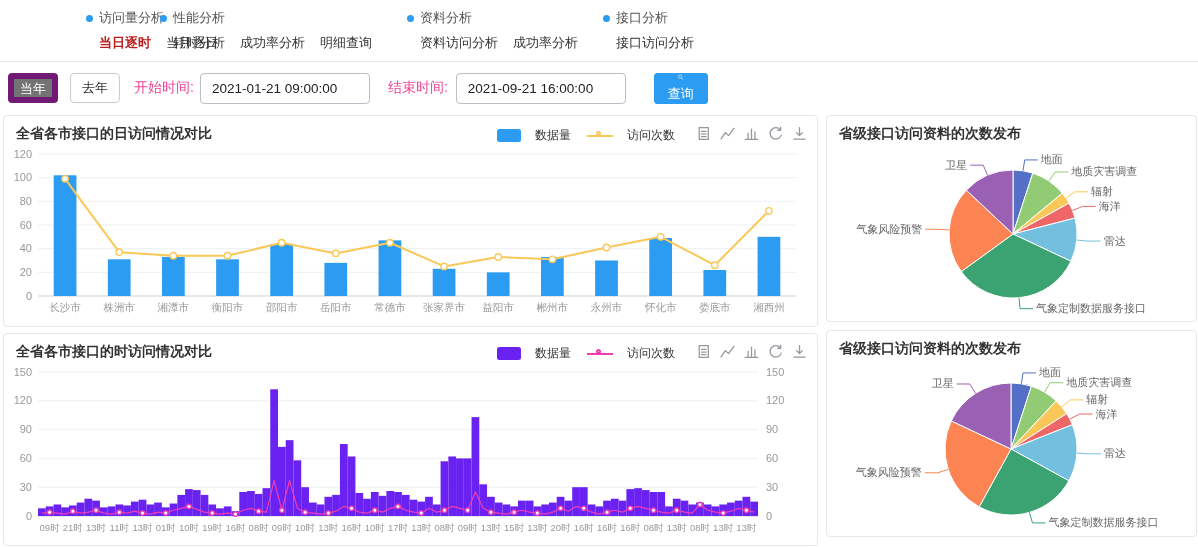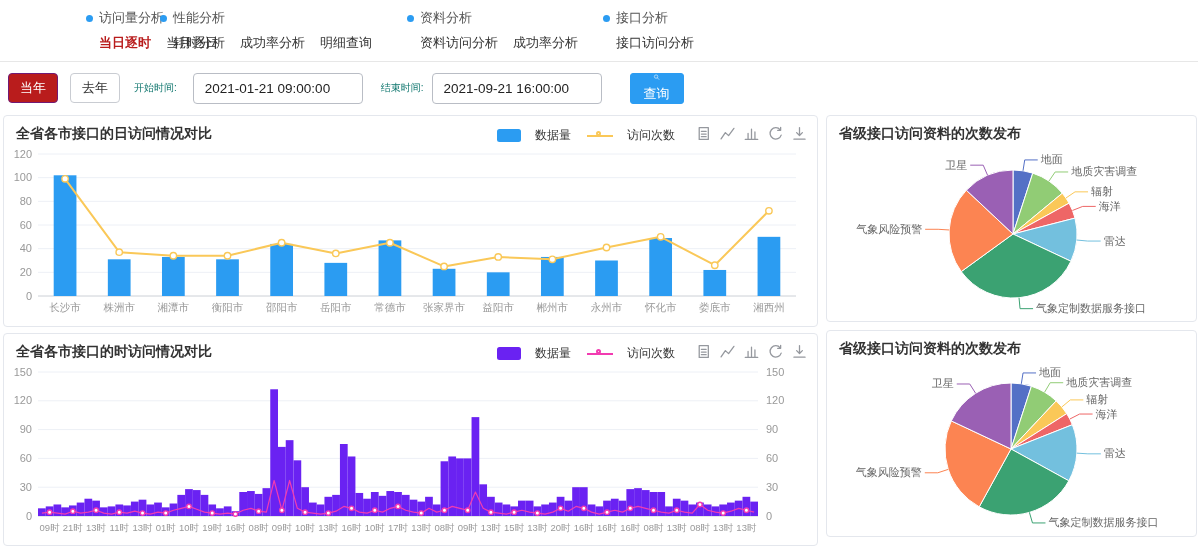--- a/index.html
+++ b/index.html
@@ -15,24 +15,24 @@
   .g0{left:86px} .g1{left:160px} .g2{left:407px} .g3{left:603px} .g4{left:713px}
   .nav-title-row { display:flex; align-items:center; gap:6px; }
   .bullet { width:7px; height:7px; border-radius:50%; background:#2b9cf2; display:inline-block; }
   .nav-title { font-size:13px; color:#555; }
   .nav-items { margin-top:7px; padding-left:13px; display:flex; gap:15px; white-space:nowrap; }
   .nav-item { color:#333; cursor:pointer; }
   .nav-item.active { color:#b91c1c; font-weight:bold; }
   
   .filter-bar { position:absolute; left:0; top:63px; width:1198px; height:50px; display:flex; align-items:center; padding-left:8px; }
   .btn { height:30px; width:50px; border-radius:4px; font-size:13px; cursor:pointer; font-family:inherit; }
-  .btn-primary { background:#b91c1c; color:#fff; border:1px solid #701a75; }
+  .btn-primary { background:#737373; color:#fff; border:6px solid #701a75; }
   .btn-plain { background:#fff; color:#333; border:1px solid #c9ccd2; margin-left:12px; }
-  .filter-label { font-size:10px; color:#0f766e; margin-left:14px; }
-  .dt-input { width:170px; height:31px; border:1px solid #b9bdc5; border-radius:4px; padding:0 11px; font-size:13.5px; color:#222; margin-left:16px; font-family:inherit; }
+  .filter-label { font-size:14px; color:#ec4899; margin-left:14px; }
+  .dt-input { width:170px; height:31px; border:1px solid #b9bdc5; border-radius:4px; padding:0 11px; font-size:13.5px; color:#222; margin-left:6px; font-family:inherit; }
   .dt-input.end { margin-left:8px; }
   .lbl-end { margin-left:18px; }
   .query-btn { margin-left:28px; display:inline-flex; align-items:center; gap:5px; height:31px; padding:0 13px; background:#2b9cf2; border:1px solid #2b9cf2; border-radius:3px; color:#fff; font-size:13px; cursor:pointer; font-family:inherit;flex-direction:column; }
   .query-btn svg { width:13px; height:13px; }
   
   .card { position:absolute; background:#fff; border:1px solid #e4e7ed; border-radius:4px; }
   #card-daily  { left:3px;   top:115px; width:815px; height:212px; }
   #card-hourly { left:3px;   top:333px; width:815px; height:213px; }
   #card-pie1   { left:826px; top:115px; width:371px; height:207px; }
   #card-pie2   { left:826px; top:330px; width:371px; height:207px; }

